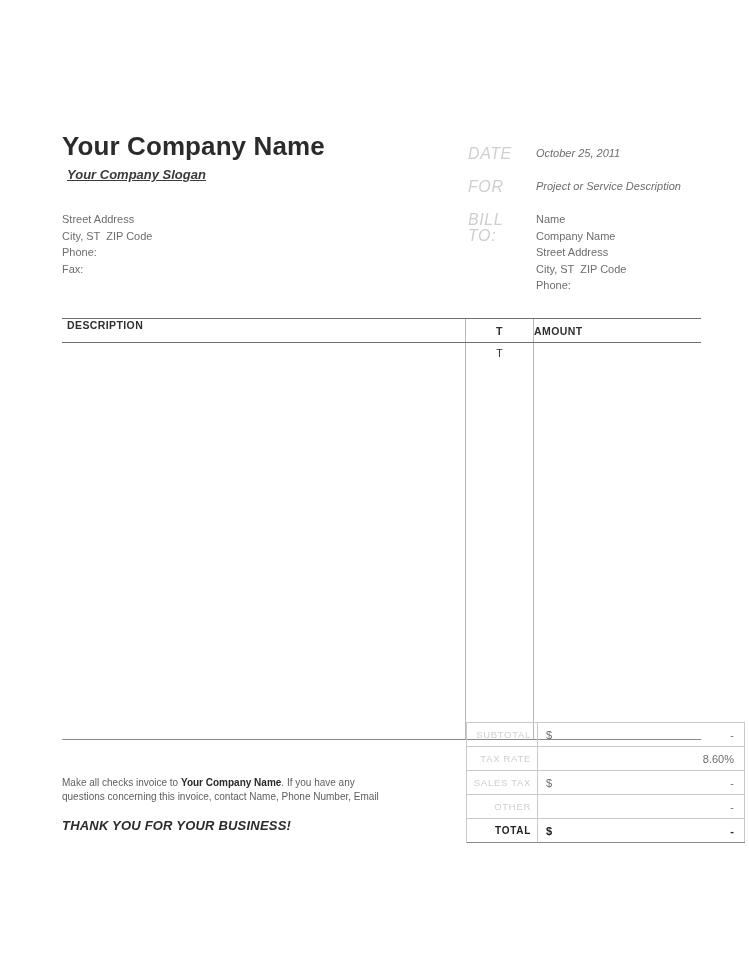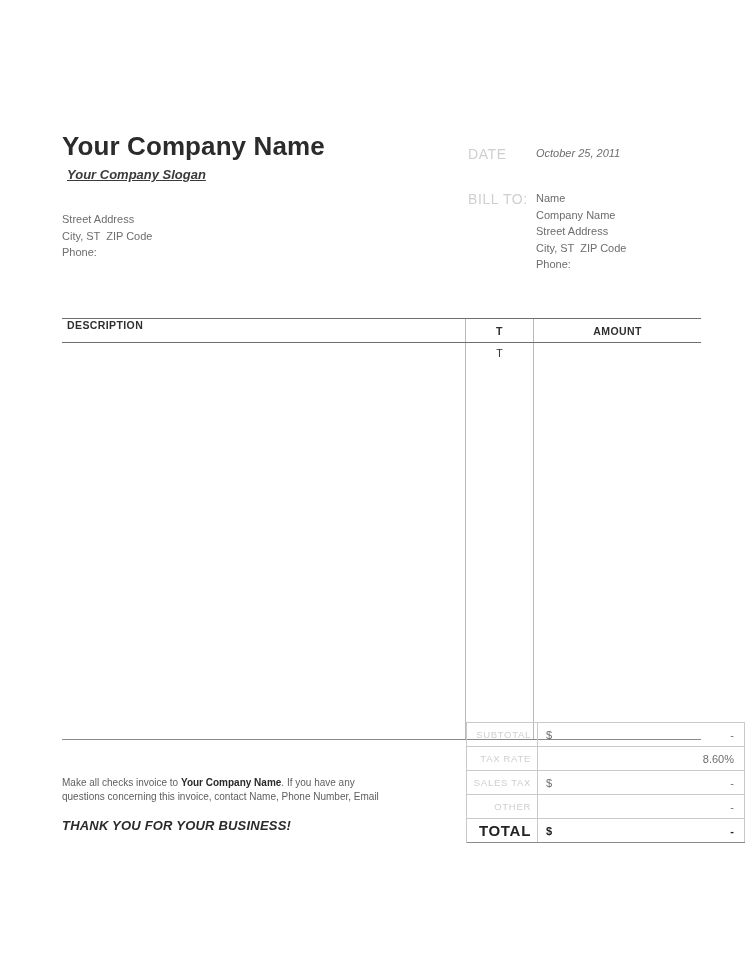--- a/index.html
+++ b/index.html
@@ -70,23 +70,24 @@
     display: flex;
     align-items: flex-start;
     line-height: 16px;
     margin-bottom: 4px;
   }
   .meta-label {
     width: 68px;
     flex: 0 0 68px;
     color: #cfcfcf;
     letter-spacing: 0.6px;
-    font-size: 14px;
+    font-size: 16px;
     text-transform: uppercase;
     padding-top: 1px;
+    font-style: italic;
   }
   .meta-value {
     color: #6d6d6d;
     font-size: 11px;
     font-style: italic;
   }
   .meta-gap { height: 12px; }
   .meta-multi { line-height: 16.5px; }
   .meta-multi div { color: #6d6d6d; white-space: pre; }
 
@@ -119,21 +120,21 @@
     box-sizing: border-box;
     display: flex;
     align-items: center;
     justify-content: center;
   }
   .col-amount {
     flex: 1 1 auto;
     box-sizing: border-box;
     display: flex;
     align-items: center;
-    justify-content: center;
+    justify-content: flex-start;
   }
   .t-head span {
     font-size: 10.5px;
     font-weight: bold;
     color: #2f2f2f;
     letter-spacing: 0.4px;
   }
   .t-body {
     display: flex;
     height: 396px;
@@ -194,21 +195,21 @@
   }
   .tot-num {
     position: absolute;
     right: 10px;
     font-size: 11px;
     color: #6d6d6d;
   }
   .tot-row.grand .tot-label {
     color: #222222;
     font-weight: bold;
-    font-size: 15px;
+    font-size: 10px;
   }
   .tot-row.grand .tot-cur,
   .tot-row.grand .tot-num {
     color: #222222;
     font-weight: bold;
   }
 
   
   .footer-note {
     position: absolute;
@@ -238,28 +239,33 @@
 
   <div class="company-block">
     <div class="company-name">Your Company Name</div>
     <div class="company-slogan">Your Company Slogan</div>
   </div>
 
   <div class="address-block">
     <div>Street Address</div>
     <div>City, ST  ZIP Code</div>
     <div>Phone:</div>
+    <div>Fax:</div>
   </div>
 
   <div class="meta">
     <div class="meta-row">
       <div class="meta-label">DATE</div>
       <div class="meta-value">October 25, 2011</div>
     </div>
     <div class="meta-gap"></div>
+    <div class="meta-row">
+      <div class="meta-label">FOR</div>
+      <div class="meta-value">Project or Service Description</div>
+    </div>
     <div class="meta-gap"></div>
     <div class="meta-row">
       <div class="meta-label">BILL TO:</div>
       <div class="meta-multi">
         <div>Name</div>
         <div>Company Name</div>
         <div>Street Address</div>
         <div>City, ST  ZIP Code</div>
         <div>Phone:</div>
       </div>

